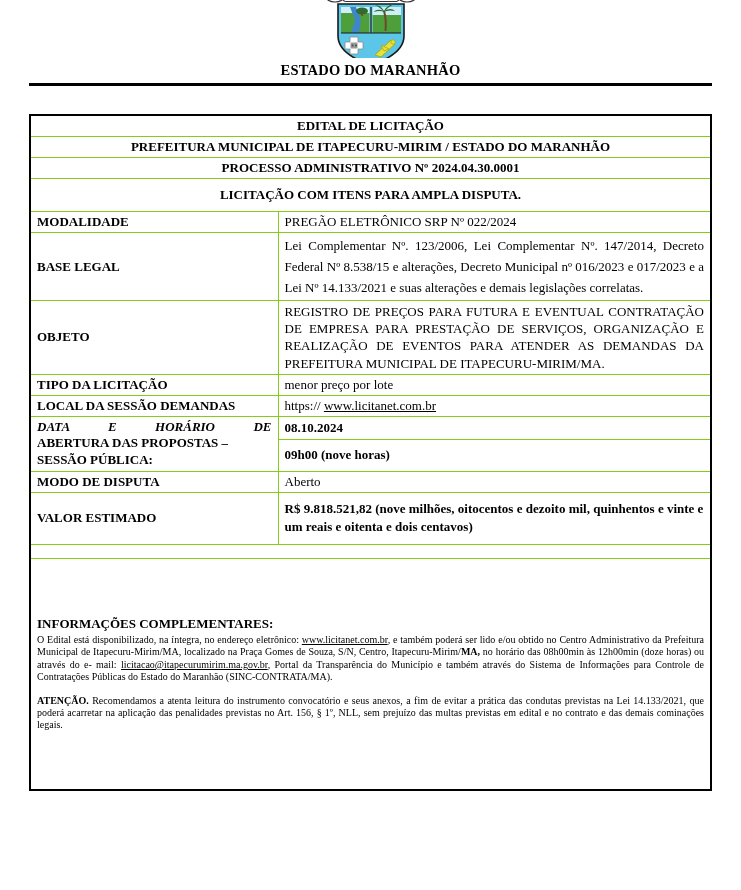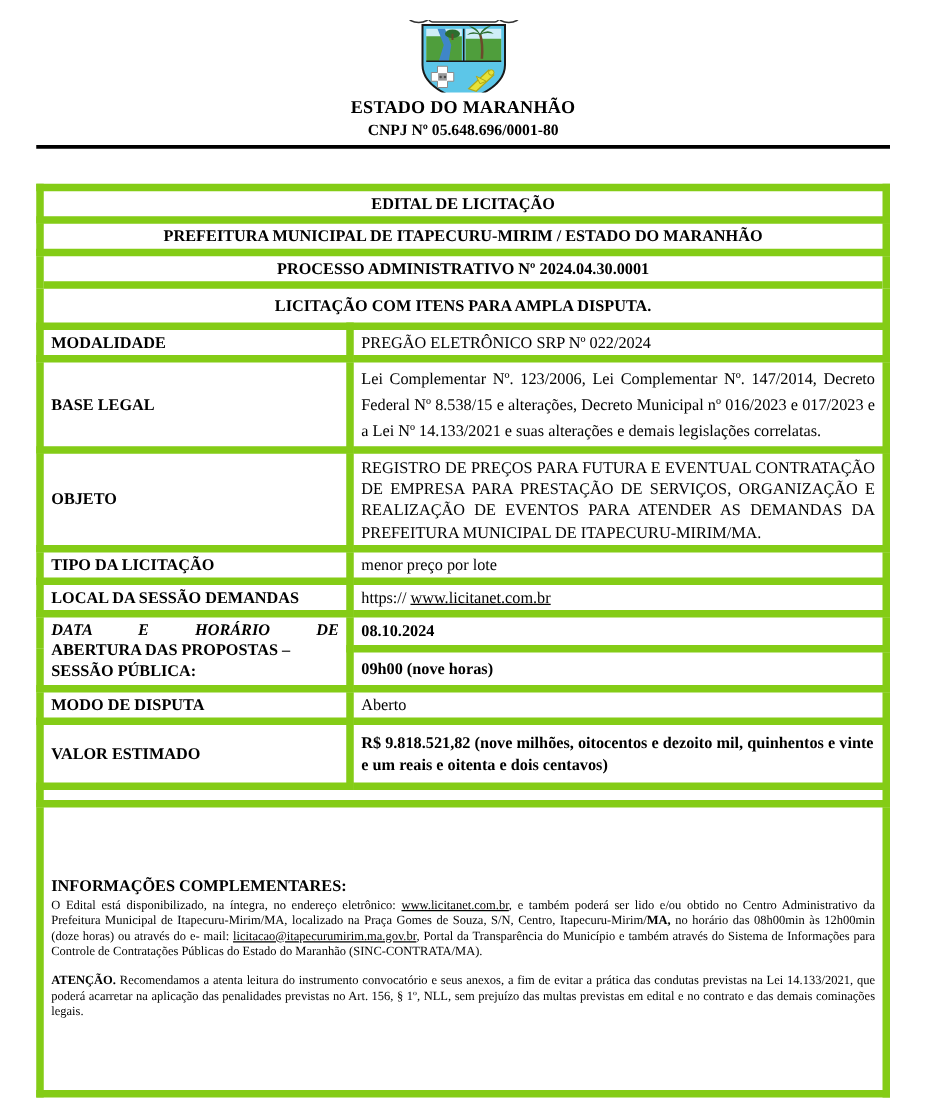--- a/index.html
+++ b/index.html
@@ -4,41 +4,41 @@
 <style>
   * { box-sizing: border-box; margin: 0; padding: 0; }
   html, body { width: 741px; background: #ffffff; }
   body {
     font-family: "Liberation Serif", serif;
     color: #000;
     height: 890px;
     overflow: hidden;
     position: relative;
   }
-  .page { width: 741px; height: 890px; padding: 16px 29px; }
+  .page { width: 741px; height: 890px; padding: 0 29px; }
 
   
   .doc-header { text-align: center; }
   .logo-wrap { height: 58px; overflow: hidden; display: flex; justify-content: center; }
   .logo-wrap svg { margin-top: -5px; }
   .hline1 { font-size: 14.5px; font-weight: bold; margin-top: 4px; letter-spacing: .2px; }
   .hline2 { font-size: 13.5px; font-weight: bold; margin-top: 2px; }
   .hline3 { font-size: 12.5px; font-weight: bold; margin-top: 2px; }
   .header-rule { border-top: 3px solid #000; margin-top: 4px; }
 
   
   table.edital {
     border-collapse: collapse;
     width: 683px;
     margin-top: 28px;
     border: 2px solid #000;
     table-layout: fixed;
   }
   table.edital td {
-    border: 6px solid #84cc16;
+    border: 1px solid #84cc16;
     font-size: 13px;
     vertical-align: middle;
     padding: 2px 6px;
   }
   col.c-label { width: 248px; }
   .r-title td {
     text-align: center; font-weight: bold; height: 20px;
     border-bottom-width: 2px; padding: 1px 4px;
   }
   .r-title.last td { border-bottom-width: 1px; }
@@ -123,21 +123,20 @@
 
           <g>
             <polygon points="58,60 74,45 78,49 64,62" fill="#e6e23a" stroke="#b0a816" stroke-width="1"></polygon>
             <polygon points="64,50 72,54 67,56" fill="#e6e23a" stroke="#b0a816" stroke-width="0.8"></polygon>
             <circle cx="76" cy="47" r="2.2" fill="#e6e23a" stroke="#b0a816" stroke-width="0.8"></circle>
           </g>
         </g>
       </svg>
     </div>
     <div class="hline1">ESTADO DO MARANHÃO</div>
-    <div class="hline3">CNPJ Nº 05.648.696/0001-80</div>
     <div class="header-rule"></div>
   </header>
 
   <table class="edital">
     <colgroup>
         <col class="c-label">
         <col>
       </colgroup>
     <tbody>
       <tr class="r-title">

